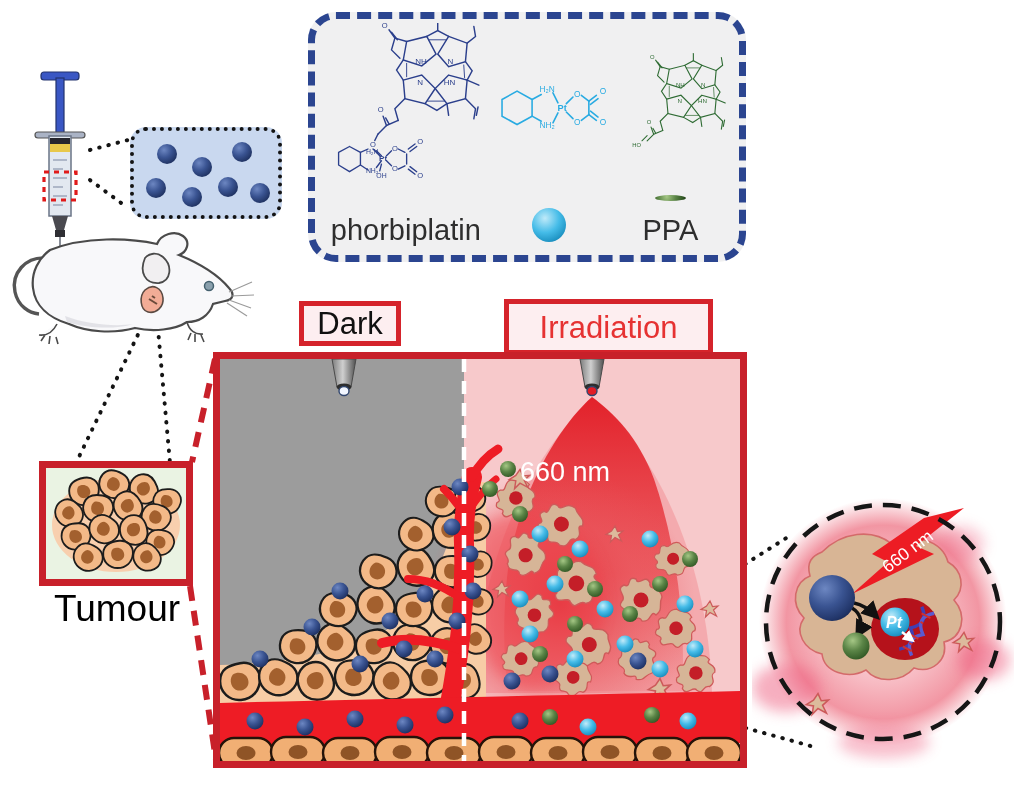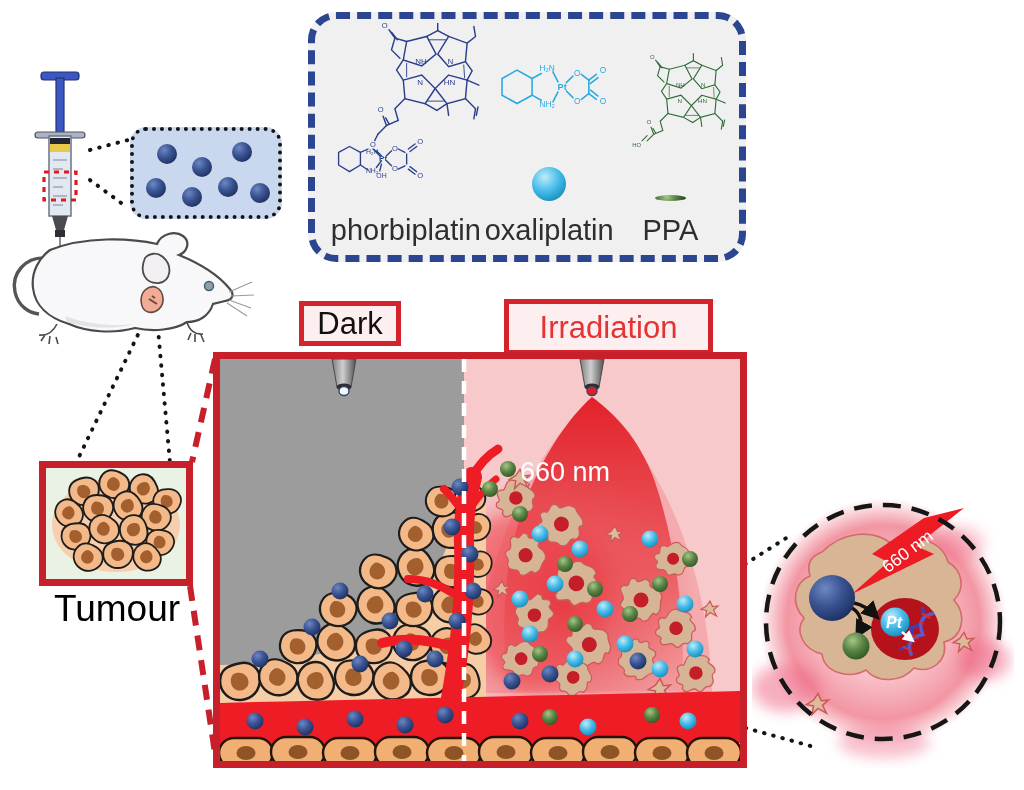--- a/index.html
+++ b/index.html
@@ -227,21 +227,20 @@
           <text x="72" y="74">NH₂</text>
           <text x="90" y="54" font-size="11" font-weight="bold">Pt</text>
           <text x="108" y="37">O</text>
           <text x="108" y="70">O</text>
           <text x="139" y="33">O</text>
           <text x="139" y="71">O</text>
         </g>
       </svg>
     </div>
     <div class="sphere cyan"></div>
-    <div class="chem-label">oxaliplatin</div>
   </div>
 
   <div class="chem-col c3">
     <div class="struct-wrap">
       <svg width="160" height="160" viewBox="0 0 180 170" style="color:#2e6b33">
         <use href="#porph" x="26" y="2"></use>
         <g stroke="#2e6b33" fill="none" stroke-width="1.6" stroke-linecap="round">
           <path d="M54,132 L46,140"></path>
         </g>
         <g font-size="9" fill="#2e6b33" text-anchor="middle">

